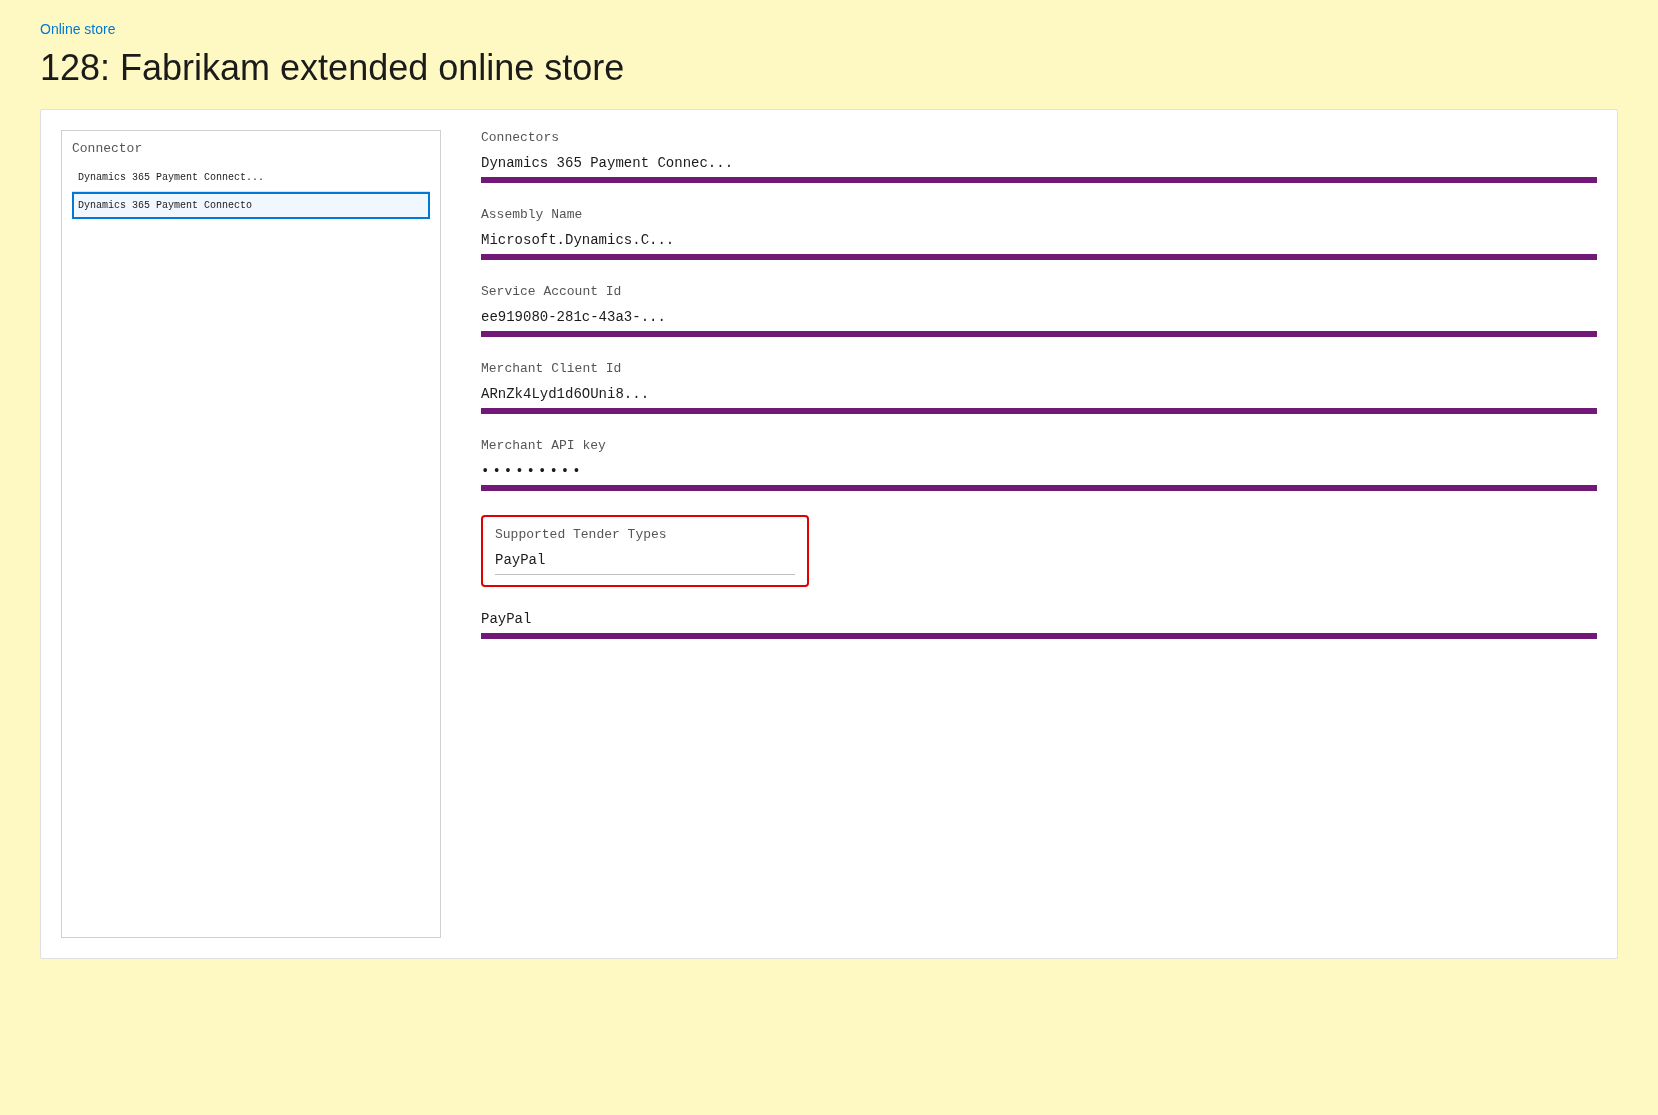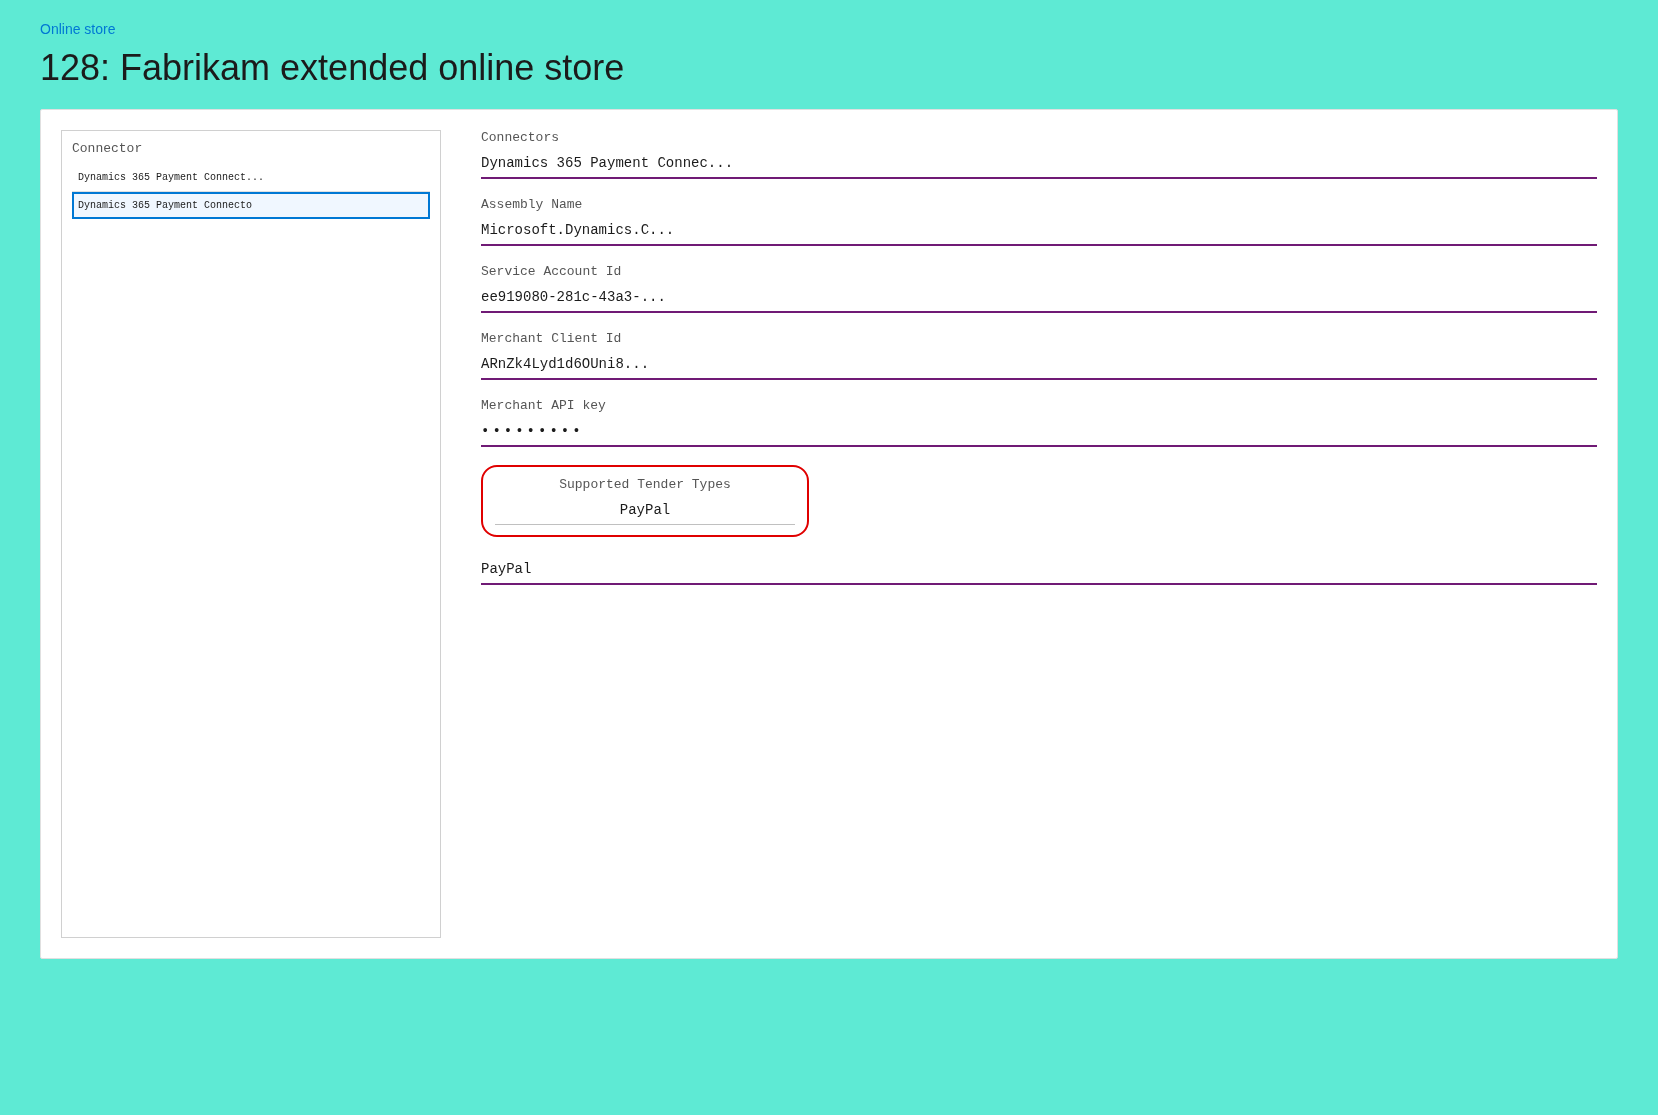--- a/index.html
+++ b/index.html
@@ -7,21 +7,21 @@
       margin: 0;
       padding: 0;
     }
     body {
       font-family: 'Segoe UI', Tahoma, Geneva, Verdana, sans-serif;
       background-color: #f3f2f1;
       width: 1658px;
       min-height: 1115px;
     }
     .page-wrapper {
-      background-color: #5eead4;
+      background-color: #fef9c3;
       width: 100%;
       min-height: 1115px;
       padding: 20px 40px;
     }
     .breadcrumb-link {
       color: #0078d4;
       font-size: 14px;
       text-decoration: none;
       cursor: pointer;
       display: inline-block;
@@ -67,46 +67,45 @@
     }
     .connector-item.selected {
       border: 2px solid #0078d4;
       background-color: #f0f7ff;
       padding: 6px 4px;
     }
     .right-panel {
       flex: 1;
     }
     .field-group {
-      margin-bottom: 18px;
+      margin-bottom: 24px;
     }
     .field-label {
       font-size: 13px;
       color: #555;
       margin-bottom: 4px;
     }
     .field-value {
       font-size: 14px;
       color: #1b1b1b;
       padding: 6px 0;
-      border-bottom: 2px solid #701a75;
+      border-bottom: 6px solid #701a75;
       min-width: 300px;
     }
     .field-value.password {
       letter-spacing: 3px;
       color: #1b1b1b;
     }
     .tender-types-group {
       margin-bottom: 18px;
       border: 2px solid #e00000;
-      border-radius: 16px;
+      border-radius: 4px;
       padding: 10px 12px;
       display: inline-block;
       min-width: 280px;
-      text-align: center;
     }
     .tender-types-group .field-label {
       margin-bottom: 4px;
     }
     .tender-types-group .field-value {
       border-bottom: 1px solid #c0c0c0;
     }
   </style>
 </head>
 <body>

